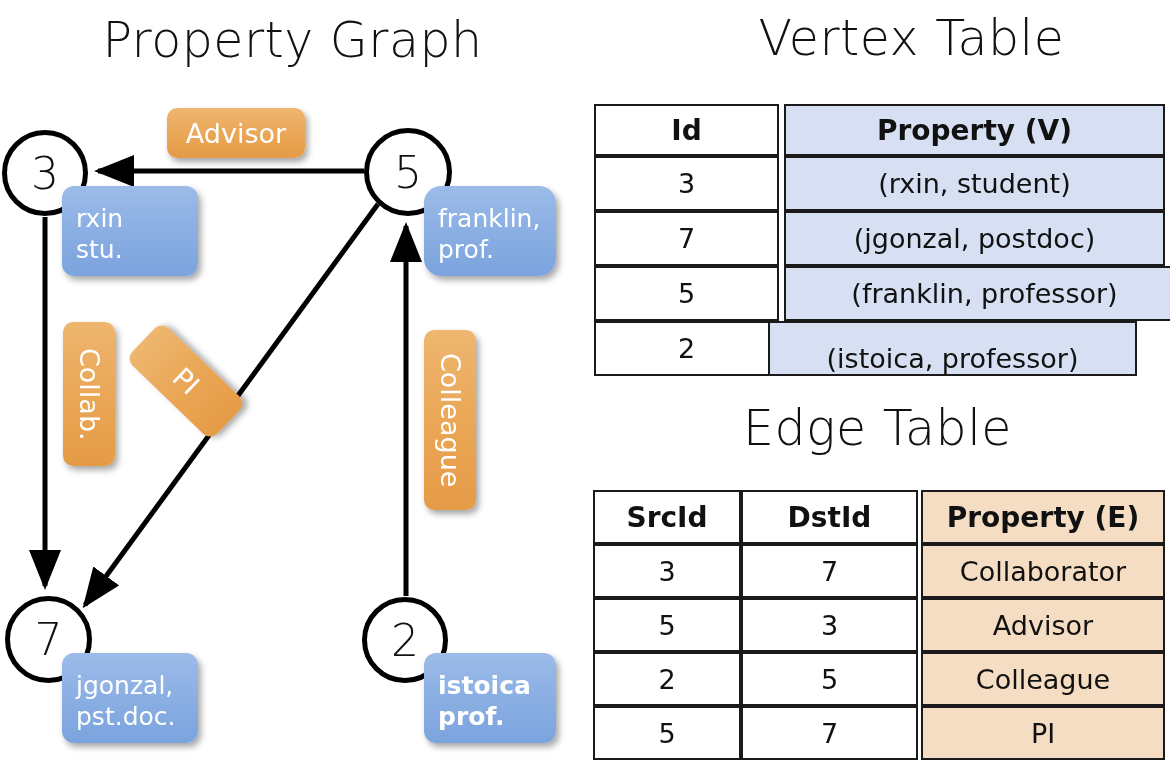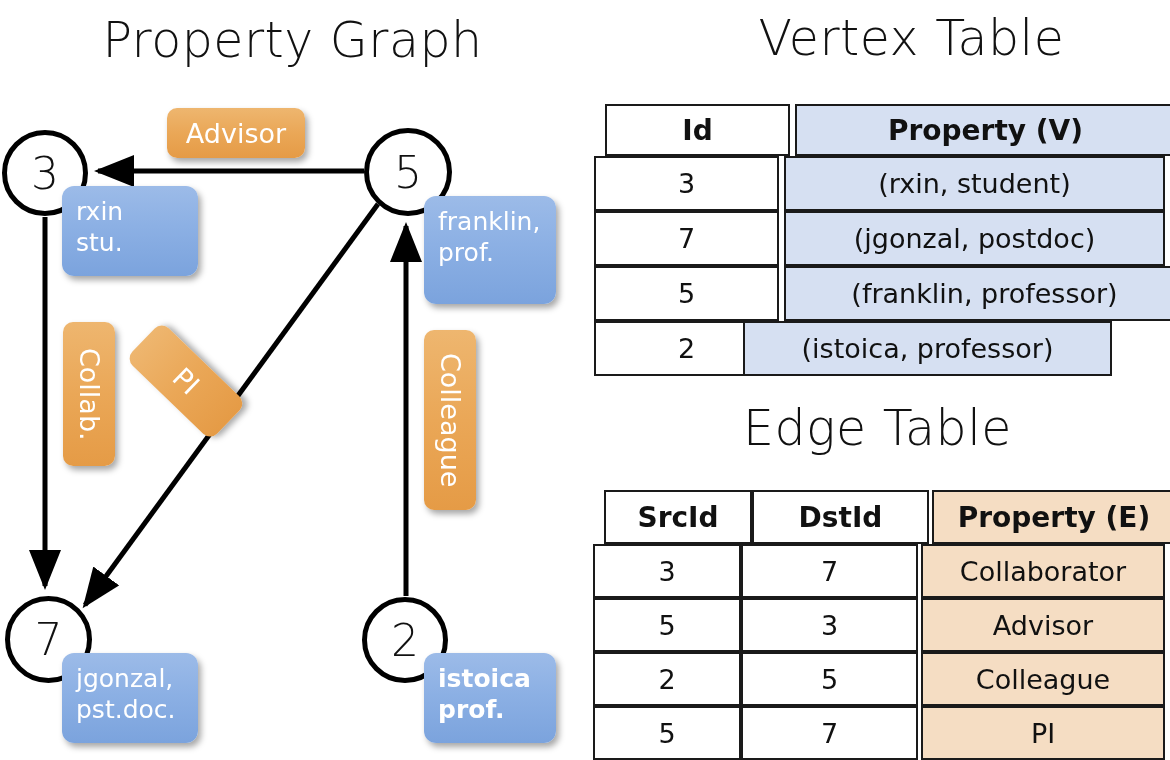--- a/index.html
+++ b/index.html
@@ -59,21 +59,21 @@
 
   .prop-box {
     position: absolute;
     border-radius: 12px;
     background: linear-gradient(to bottom, #9cbbe8 0%, #8cb0e4 45%, #7ba3dd 100%);
     box-shadow: 3px 4px 6px rgba(0,0,0,0.35);
     color: #ffffff;
     font-family: "DejaVu Sans", sans-serif;
     font-size: 25px;
     line-height: 1.25;
-    padding: 10px 14px;
+    padding: 17px 14px;
     box-sizing: border-box;
     z-index: 6;
   }
 
   .edge-label {
     position: absolute;
     border-radius: 10px;
     background: linear-gradient(to bottom, #eeb66f 0%, #eaa757 50%, #e59b46 100%);
     box-shadow: 3px 4px 6px rgba(0,0,0,0.35);
     color: #ffffff;
@@ -95,21 +95,21 @@
     box-sizing: border-box;
     display: flex;
     align-items: center;
     justify-content: center;
     font-family: "DejaVu Sans", sans-serif;
     font-size: 27px;
     color: #111;
     background: #fff;
     white-space: nowrap;
   }
-  .cellbox.head { font-weight: bold; font-size: 28px; margin-left: 11px; }
+  .cellbox.head { font-weight: bold; font-size: 28px; }
   .cellbox.vblue { background: #d6e0f2; }
   .cellbox.eorange { background: #f5ddc3; }
 </style>
 </head>
 <body>
 
 <div class="title" id="title-property-graph">Property Graph</div>
 <div class="title" id="title-vertex-table">Vertex Table</div>
 <div class="title" id="title-edge-table">Edge Table</div>
 
@@ -141,21 +141,21 @@
     <span>7</span>
   </div>
   <div class="node-circle" style="left:362px; top:597px; width:86px; height:86px;">
     <span>2</span>
   </div>
 
   <div class="prop-box" style="left:62px; top:186px; width:136px; height:90px;">
     <div>rxin</div>
     <div>stu.</div>
   </div>
-  <div class="prop-box" style="left:424px; top:196px; width:132px; height:108px;">
+  <div class="prop-box" style="left:424px; top:186px; width:132px; height:90px;border-radius:17px;">
     <div>franklin,</div>
     <div>prof.</div>
   </div>
   <div class="prop-box" style="left:62px; top:653px; width:136px; height:90px;">
     <div>jgonzal,</div>
     <div>pst.doc.</div>
   </div>
   <div class="prop-box" style="left:424px; top:653px; width:132px; height:90px;font-weight:bold;">
     <div>istoica</div>
     <div>prof.</div>
@@ -201,21 +201,21 @@
   </div>
   <div class="cellbox vblue" style="left:784px; top:156px; width:381px; height:55px;">
     <span>(rxin, student)</span>
   </div>
   <div class="cellbox vblue" style="left:784px; top:211px; width:381px; height:55px;">
     <span>(jgonzal, postdoc)</span>
   </div>
   <div class="cellbox vblue" style="left:784px; top:266px; width:401px; height:55px;">
     <span>(franklin, professor)</span>
   </div>
-  <div class="cellbox vblue" style="left:743px; top:321px; width:369px; height:55px;">
+  <div class="cellbox vblue" style="left:768px; top:321px; width:369px; height:55px;align-items:flex-end;">
     <span>(istoica, professor)</span>
   </div>
 </div>
 
 <div>
 
   <div class="cellbox head" style="left:593px; top:490px; width:148px; height:54px;">
     <span>SrcId</span>
   </div>
   <div class="cellbox" style="left:593px; top:544px; width:148px; height:54px;">

